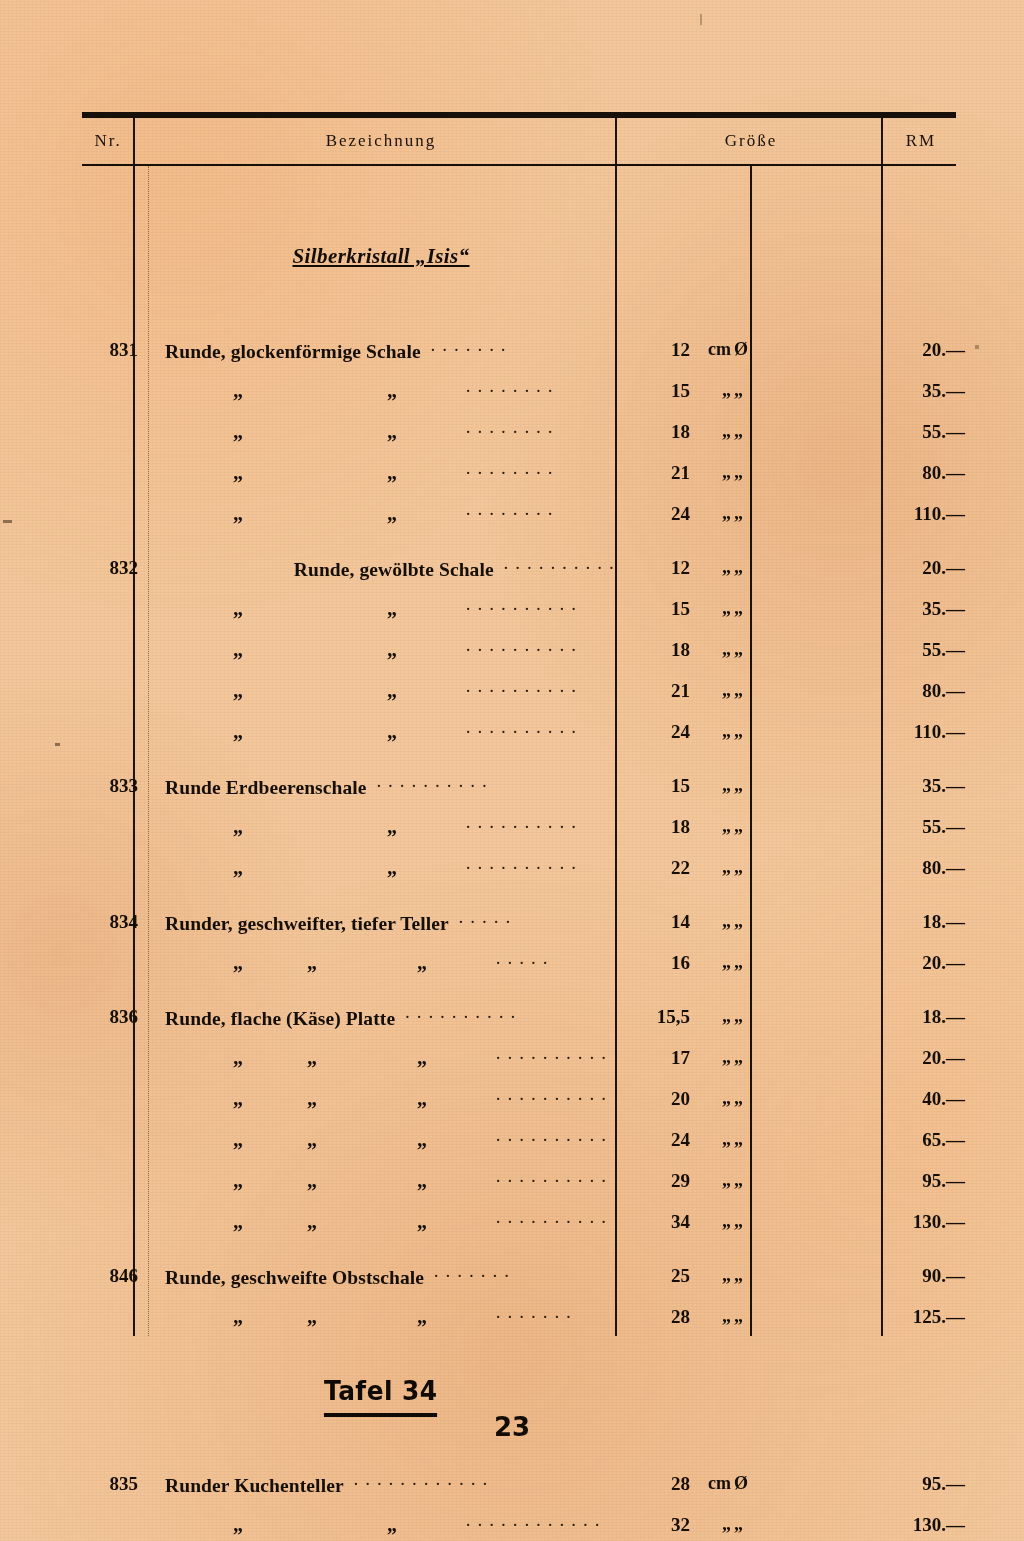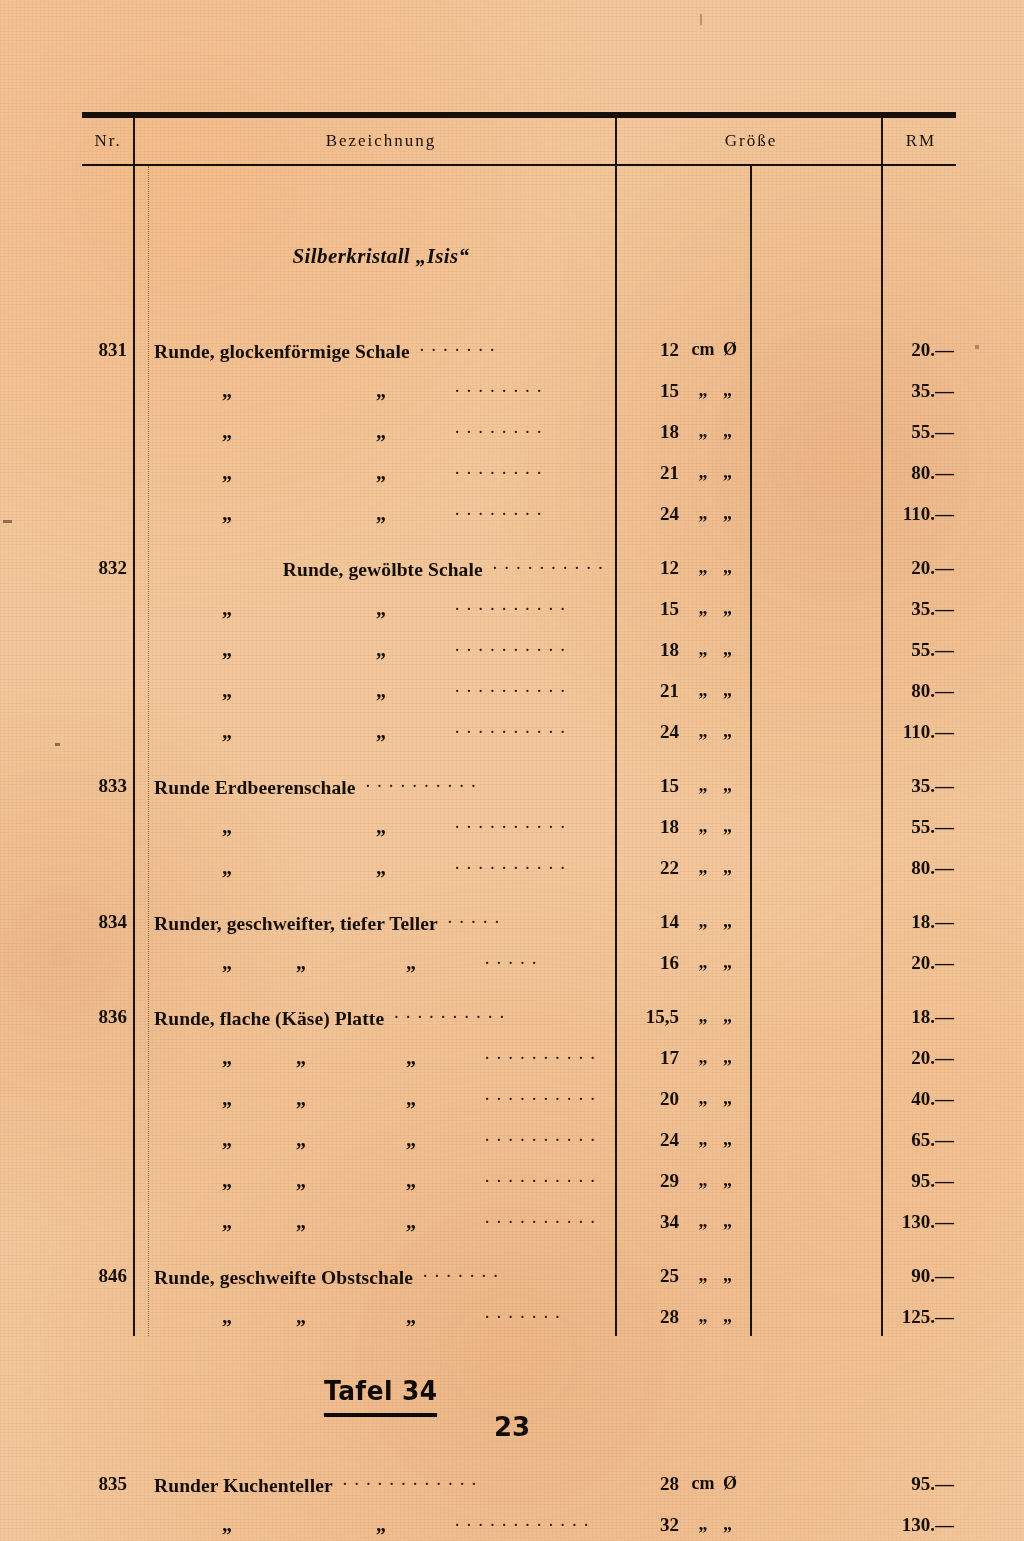--- a/index.html
+++ b/index.html
@@ -140,21 +140,21 @@
     letter-spacing: .5px;
     color: #0f0a05;
     padding-bottom: 7px;
     border-bottom: 4px solid #0f0a05;
     transform: scaleX(.92);
   }
 
   
   .row {
     position: absolute;
-    left: 0;
+    left: 11px;
     width: 874px;
     height: 41px;
   }
   .c-nr {
     position: absolute;
     left: 0px;
     width: 45px;
     text-align: right;
     font-size: 19px;
     font-weight: bold;
@@ -199,21 +199,21 @@
     text-align: right;
     font-size: 19px;
     font-weight: bold;
     line-height: 41px;
     color: #140e07;
   }
   .c-size-unit {
     position: absolute;
     left: 604px;
     width: 34px;
-    text-align: center;
+    text-align: right;
     font-size: 18px;
     font-weight: bold;
     line-height: 41px;
     color: #140e07;
   }
   .c-size-sym {
     position: absolute;
     left: 641px;
     width: 30px;
     text-align: left;
@@ -278,21 +278,21 @@
 
     <div class="rule-thin"></div>
 
     <div id="table-body">
       <div class="vrule" id="vr-nr"></div>
       <div class="vrule faint" id="vr-nr-faint"></div>
       <div class="vrule" id="vr-bez"></div>
       <div class="vrule" id="vr-mid"></div>
       <div class="vrule" id="vr-rm"></div>
 
-    <div class="series-title" style="top: 78px;">Silberkristall „Isis“</div>
+    <div class="series-title" style="top: 78px; text-decoration: underline;">Silberkristall „Isis“</div>
         <div class="row" style="top: 163px;">
           <div class="c-nr">831</div>
           <div class="c-desc" style="position: absolute;"><span class="desc-text">Runde, glockenförmige Schale</span><span class="leader" style="margin-left: 9px;">·······</span></div>
           <div class="c-size-num">12</div>
           <div class="c-size-unit">cm</div>
           <div class="c-size-sym">Ø</div>
           <div class="c-price">20.—</div>
         </div>
         <div class="row" style="top: 204px;">
           <div class="c-nr"></div>

